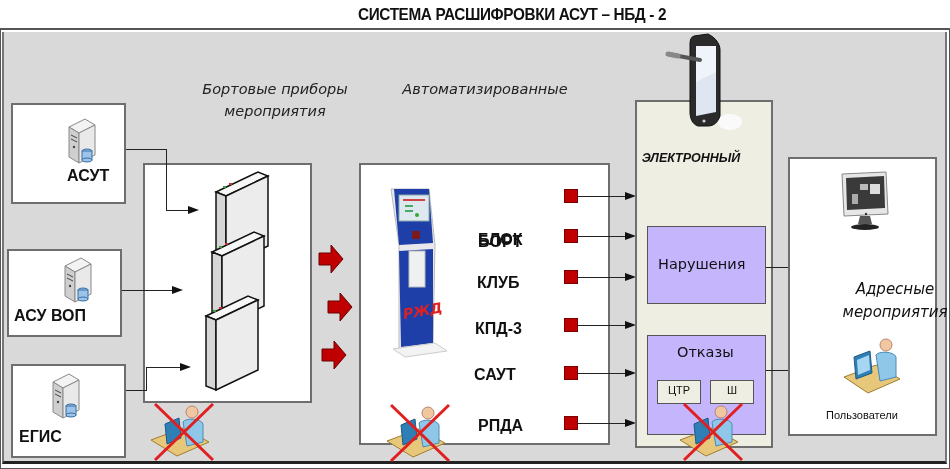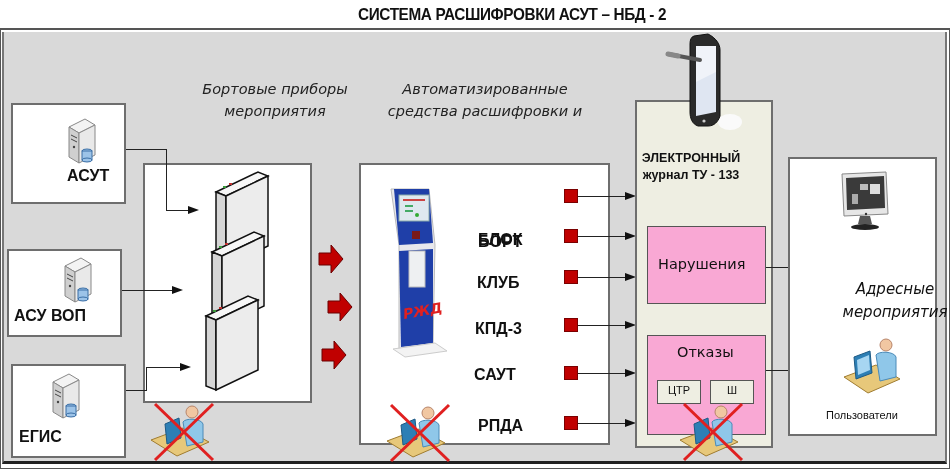--- a/index.html
+++ b/index.html
@@ -10,21 +10,21 @@
   .canvas { position: absolute; left: 2px; top: 32px; width: 945px; height: 432px; background: #d9d9d9; border-left: 2px solid #777; border-right: 2px solid #777; border-bottom: 3px solid #222; box-sizing: border-box; }
   .box { position: absolute; background: #fff; border: 2px solid #6e6e6e; box-sizing: border-box; }
   .src-label { position: absolute; font-weight: bold; font-size: 16px; color: #111; white-space: nowrap; }
   .italic-head { position: absolute; font-family: "DejaVu Sans", sans-serif; font-style: italic; font-size: 14.5px; color: #222; text-align: center; line-height: 22px; white-space: nowrap; }
   .proto { position: absolute; font-weight: bold; font-size: 16px; color: #111; white-space: nowrap; }
   .redsq { position: absolute; width: 14px; height: 14px; background: #c00000; border: 1px solid #7a0000; box-sizing: border-box; }
   .line { position: absolute; background: #222; }
   .arrowhead { position: absolute; width: 0; height: 0; border-top: 4px solid transparent; border-bottom: 4px solid transparent; border-left: 11px solid #111; }
   .journal { position: absolute; background: #eeeee2; border: 2px solid #6e6e6e; box-sizing: border-box; }
   .journal-title { position: absolute; font-weight: bold; font-size: 12.5px; color: #111; text-align: center; line-height: 17px; white-space: nowrap; }
-  .subbox { position: absolute; background: #f9a8d4; border: 1.5px solid #555; box-sizing: border-box; }
+  .subbox { position: absolute; background: #c4b5fd; border: 1.5px solid #555; box-sizing: border-box; }
   .subbox-label { position: absolute; font-family: "DejaVu Sans", sans-serif; font-size: 14.5px; color: #111; white-space: nowrap; }
   .minibox { position: absolute; background: #eeeee2; border: 1.5px solid #555; box-sizing: border-box; font-size: 11px; color: #111; text-align: center; line-height: 18px; }
   .users-label { position: absolute; font-size: 11px; color: #111; white-space: nowrap; }
   .addr { position: absolute; font-family: "DejaVu Sans", sans-serif; font-style: italic; font-size: 15px; color: #111; text-align: center; line-height: 23px; white-space: nowrap; }
   svg { position: absolute; overflow: visible; }
 </style>
 </head>
 <body>
 
 <div class="frame"></div>
@@ -34,21 +34,20 @@
 </div>
 
 <div class="canvas"></div>
 
 <div class="italic-head" style="left:180px; top:78px; width:190px;">
   <div>Бортовые приборы</div>
   <div>мероприятия</div>
 </div>
 <div class="italic-head" style="left:360px; top:78px; width:250px;">
   <div>Автоматизированные</div>
-  <div>средства расшифровки и</div>
 </div>
 
 <div class="box" style="left:11px; top:103px; width:115px; height:101px;">
   <svg style="left:50px; top:12px;" width="40" height="50">
     <polygon points="6,10 22,2 32,8 16,16" fill="#f3f3f3" stroke="#888" stroke-width="1"></polygon>
     <polygon points="6,10 16,16 16,46 6,40" fill="#cfcfcf" stroke="#888" stroke-width="1"></polygon>
     <polygon points="16,16 32,8 32,38 16,46" fill="#e9e9e9" stroke="#888" stroke-width="1"></polygon>
     <line x1="8" y1="18" x2="14" y2="21" stroke="#444"></line>
       <line x1="8" y1="22" x2="14" y2="25" stroke="#444"></line>
     <circle cx="11" cy="30" r="1.2" fill="#444"></circle>
@@ -185,23 +184,22 @@
 <svg style="left:660px; top:32px;" width="100" height="105">
   <ellipse cx="70" cy="90" rx="12" ry="8" fill="#fafafa"></ellipse>
   <path d="M34,4 L48,2 C56,6 60,12 60,18 L60,84 C58,90 54,94 48,94 L38,94 C32,92 30,86 30,80 L30,12 C30,8 31,5 34,4 Z" fill="#2a2a2a" stroke="#111"></path>
   <path d="M36,14 L56,14 L56,80 L36,84 Z" fill="#dfe6f2"></path>
   <path d="M36,14 L56,14 L56,40 L36,50 Z" fill="#f6f8fc" opacity="0.7"></path>
   <circle cx="44" cy="89" r="1.6" fill="#ccc"></circle>
   <line x1="8" y1="22" x2="40" y2="28" stroke="#555" stroke-width="4" stroke-linecap="round"></line>
   <line x1="8" y1="22" x2="18" y2="24" stroke="#888" stroke-width="5" stroke-linecap="round"></line>
 </svg>
 
-<div class="journal-title" style="left:635px; top:150px; width:112px;">
+<div class="journal-title" style="left:635px; top:150px; width:112px;font-style:italic;">
   <div>ЭЛЕКТРОННЫЙ</div>
-  <div>журнал ТУ - 133</div>
 </div>
 
 <div class="subbox" style="left:647px; top:226px; width:119px; height:78px;">
   <div class="subbox-label" style="left:10px; top:29px;">Нарушения</div>
 </div>
 <div class="subbox" style="left:647px; top:335px; width:119px; height:100px;">
   <div class="subbox-label" style="left:29px; top:8px;">Отказы</div>
   <div class="minibox" style="left:9px; top:44px; width:44px; height:24px;">ЦТР</div>
   <div class="minibox" style="left:62px; top:44px; width:44px; height:24px;">Ш</div>
 </div>

